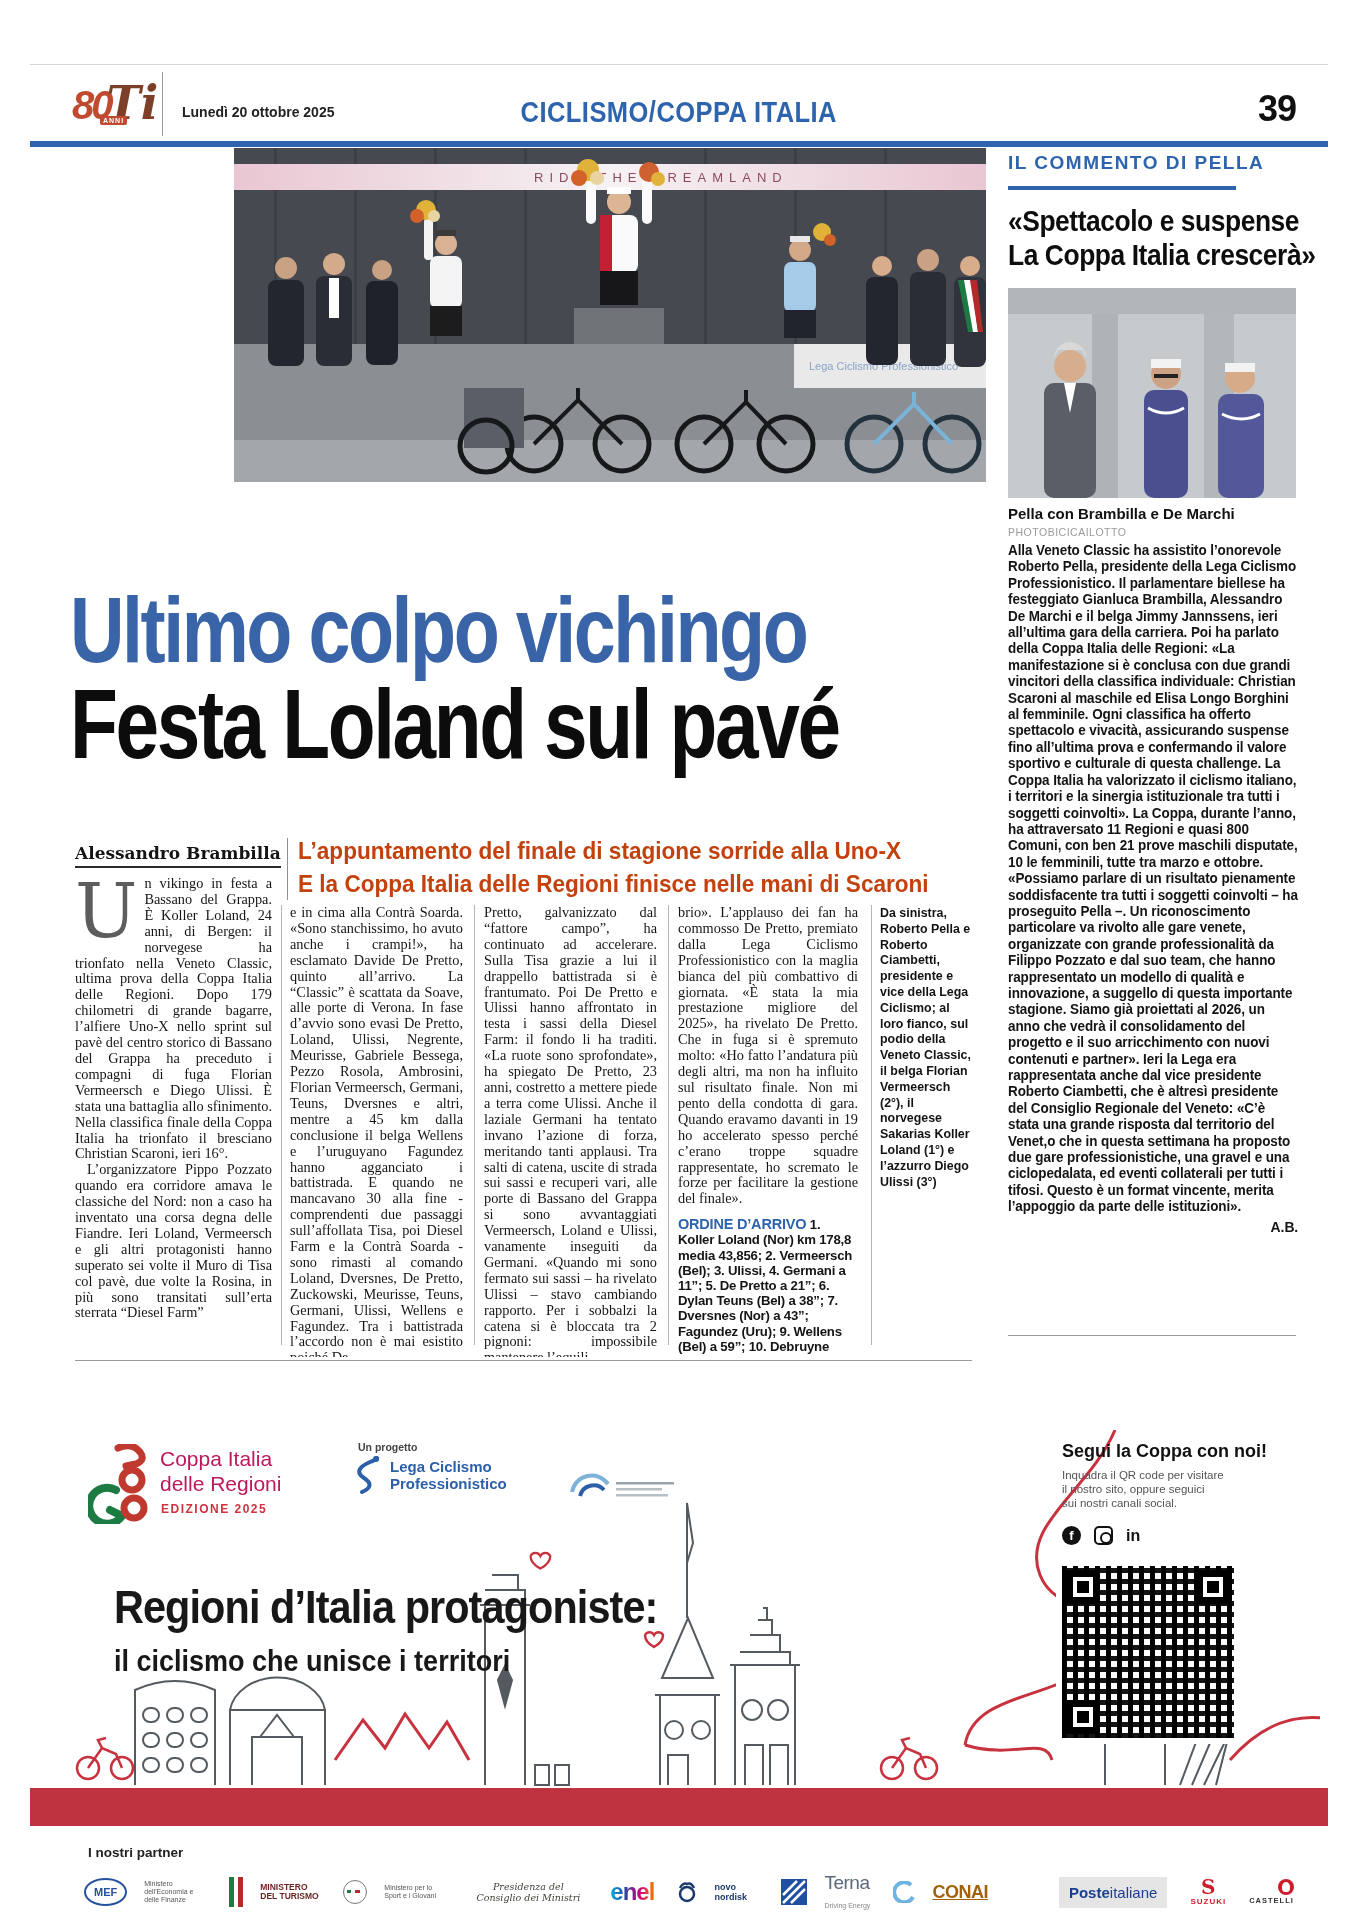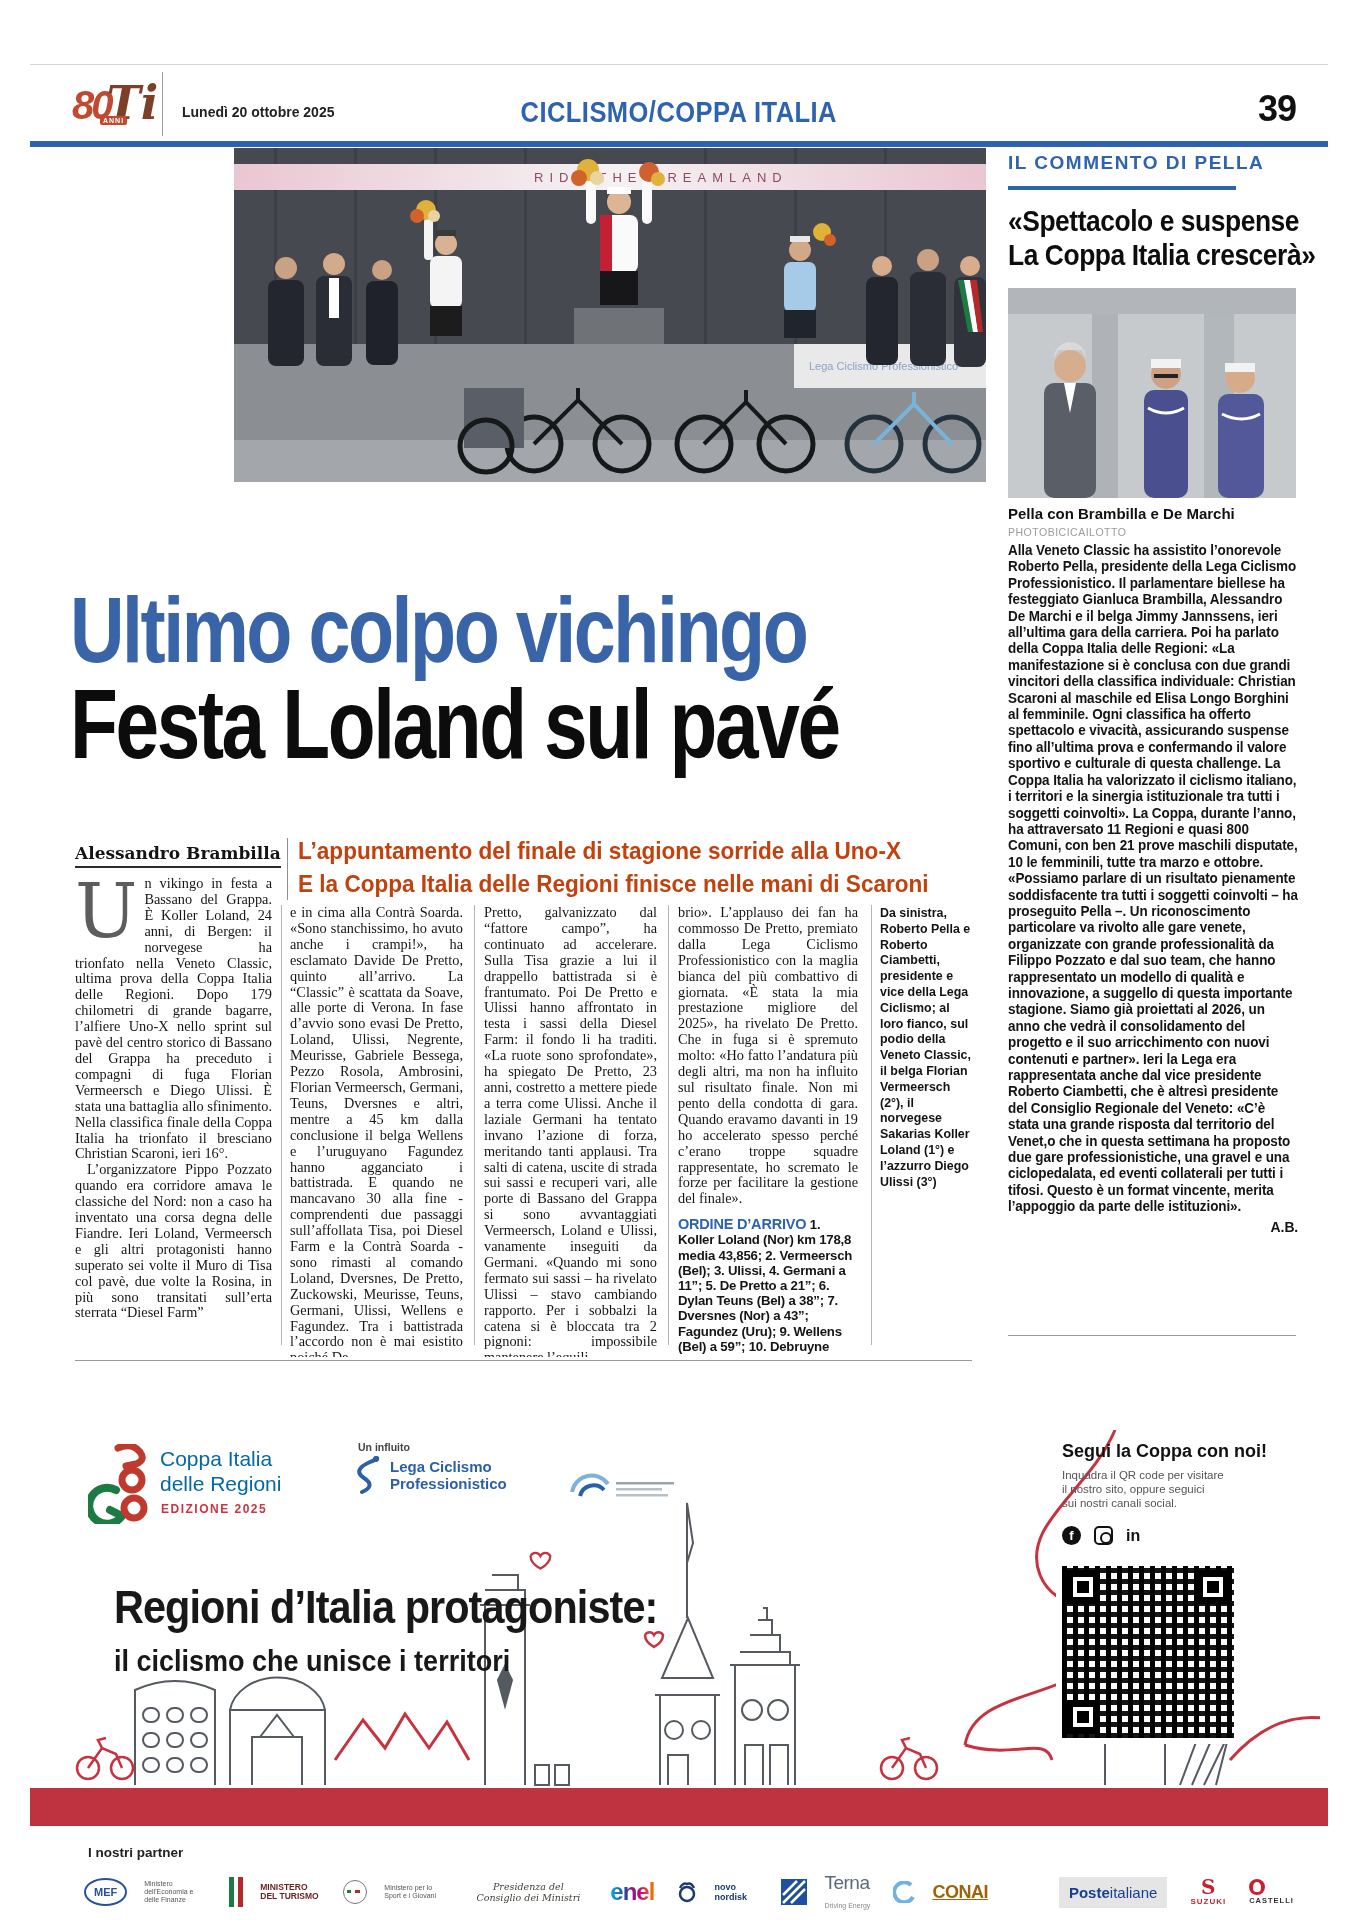--- a/index.html
+++ b/index.html
@@ -55,21 +55,21 @@
   .c-head .cond{transform:scaleX(0.88);letter-spacing:-0.5px;}
   .c-photo{left:1008px;top:288px;width:288px;height:210px;background:#c9ccd0;overflow:hidden;}
   .c-cap{left:1008px;top:505px;width:300px;font:700 15px "Liberation Sans",sans-serif;color:#111;}
   .c-cap .credit{font-weight:400;font-size:10.5px;color:#9b9b9b;letter-spacing:.5px;}
   .c-body{left:1008px;top:542px;width:312px;transform:scaleX(0.93);transform-origin:0 0;
           font:700 14.5px "Liberation Sans",sans-serif;line-height:16.4px;color:#141414;text-align:left;letter-spacing:-0.1px;}
   .c-sig{text-align:right;margin-top:4px;font-size:15px;}
   .c-endrule{left:1008px;top:1335px;width:288px;height:1px;background:#9a9a9a;}
   
   .coppa-logo{left:88px;top:1444px;width:62px;height:80px;}
-  .coppa-title{left:160px;top:1446px;font:500 21px "Liberation Sans",sans-serif;color:#0369a1;line-height:25px;white-space:pre-line;}
+  .coppa-title{left:160px;top:1446px;font:500 21px "Liberation Sans",sans-serif;color:#be185d;line-height:25px;white-space:pre-line;}
   .coppa-ed{left:161px;top:1502px;font:800 12px "Liberation Sans",sans-serif;color:#cf3340;letter-spacing:1.5px;}
   .progetto{left:358px;top:1441px;font:700 10.5px "Liberation Sans",sans-serif;color:#444;}
   .lega-logo{left:356px;top:1456px;display:flex;align-items:center;gap:8px;}
   .lega-text{font:700 15px "Liberation Sans",sans-serif;color:#2b5fa8;line-height:17px;white-space:pre-line;}
   .conf-logo{left:562px;top:1462px;width:120px;height:46px;}
   .follow-title{left:1062px;top:1441px;font:800 18px "Liberation Sans",sans-serif;color:#111;}
   .follow-text{left:1062px;top:1468px;font:400 11.5px "Liberation Sans",sans-serif;color:#555;line-height:14px;white-space:pre-line;}
   .socials{left:1062px;top:1526px;display:flex;gap:13px;align-items:center;}
   .soc-fb{width:19px;height:19px;border-radius:50%;background:#111;color:#fff;font:700 13px "Liberation Sans",sans-serif;text-align:center;line-height:19px;}
   .soc-ig{width:15px;height:15px;border:2.5px solid #111;border-radius:5px;position:relative;}
@@ -100,21 +100,21 @@
         -webkit-background-clip:text;background-clip:text;color:transparent;letter-spacing:-1px;}
   .novo-name{font:700 9px "Liberation Sans",sans-serif;color:#1b3a6b;width:44px;line-height:10px;}
   .terna-name{font:400 19px "Liberation Sans",sans-serif;color:#5a6a7a;letter-spacing:-0.5px;margin-top:44px;}
   .terna-tag{font:400 7px "Liberation Sans",sans-serif;color:#888;}
   .conai-name{font:800 18px "Liberation Sans",sans-serif;color:#a16207;letter-spacing:-0.5px;text-decoration:underline;}
   .poste{background:#e5e5e5;padding:7px 10px;font:400 15px "Liberation Sans",sans-serif;color:#1a3f8f;margin-left:48px;}
   .poste b{font-weight:800;}
   .suzuki{display:flex;flex-direction:column;align-items:center;gap:1px;color:#cc1f2d;}
   .suzuki .s{font:800 20px "DejaVu Serif",serif;line-height:18px;}
   .suzuki .t{font:800 8px "Liberation Sans",sans-serif;letter-spacing:1px;}
-  .castelli{display:flex;flex-direction:column;align-items:flex-start;gap:1px;}
+  .castelli{display:flex;flex-direction:column;align-items:flex-end;gap:1px;}
   .cast-dot{width:16px;height:16px;border-radius:50%;background:#cc1f2d;position:relative;}
   .cast-dot::after{content:"";position:absolute;left:4px;top:3px;width:8px;height:10px;background:#fff;border-radius:50% 50% 40% 40%;}
   .castelli .t{font:800 7.5px "Liberation Sans",sans-serif;color:#333;letter-spacing:1px;}
 </style>
 </head>
 <body>
 
 <div id="page">
 
   <div class="abs topline"></div>
@@ -367,21 +367,21 @@
       <path d="M30 4 q14 -6 22 4 q6 8 -4 12 l-10 2" fill="none" stroke="#c0392f" stroke-width="7" stroke-linecap="round"></path>
       <circle cx="44" cy="36" r="10" fill="none" stroke="#c0392f" stroke-width="7"></circle>
       <path d="M28 46 a18 18 0 1 0 6 26 l-12 -6" fill="none" stroke="#1c7a43" stroke-width="8" stroke-linecap="round"></path>
       <circle cx="46" cy="64" r="10" fill="none" stroke="#c0392f" stroke-width="7"></circle>
     </svg>
   </div>
   <div class="abs coppa-title">Coppa Italia
 delle Regioni</div>
   <div class="abs coppa-ed">EDIZIONE 2025</div>
 
-  <div class="abs progetto">Un influito</div>
+  <div class="abs progetto">Un progetto</div>
   <div class="abs lega-logo">
     <svg width="26" height="38" viewBox="0 0 26 38">
       <path d="M6 36 q14 -6 2 -14 q-12 -8 6 -16 q10 -4 6 -4" fill="none" stroke="#2b5fa8" stroke-width="4" stroke-linecap="round"></path>
       <circle cx="20" cy="3" r="3" fill="#2b5fa8"></circle>
     </svg>
     <div class="lega-text">Lega Ciclismo
 Professionistico</div>
   </div>
   <div class="abs conf-logo">
     <svg width="120" height="46" viewBox="0 0 120 46">

